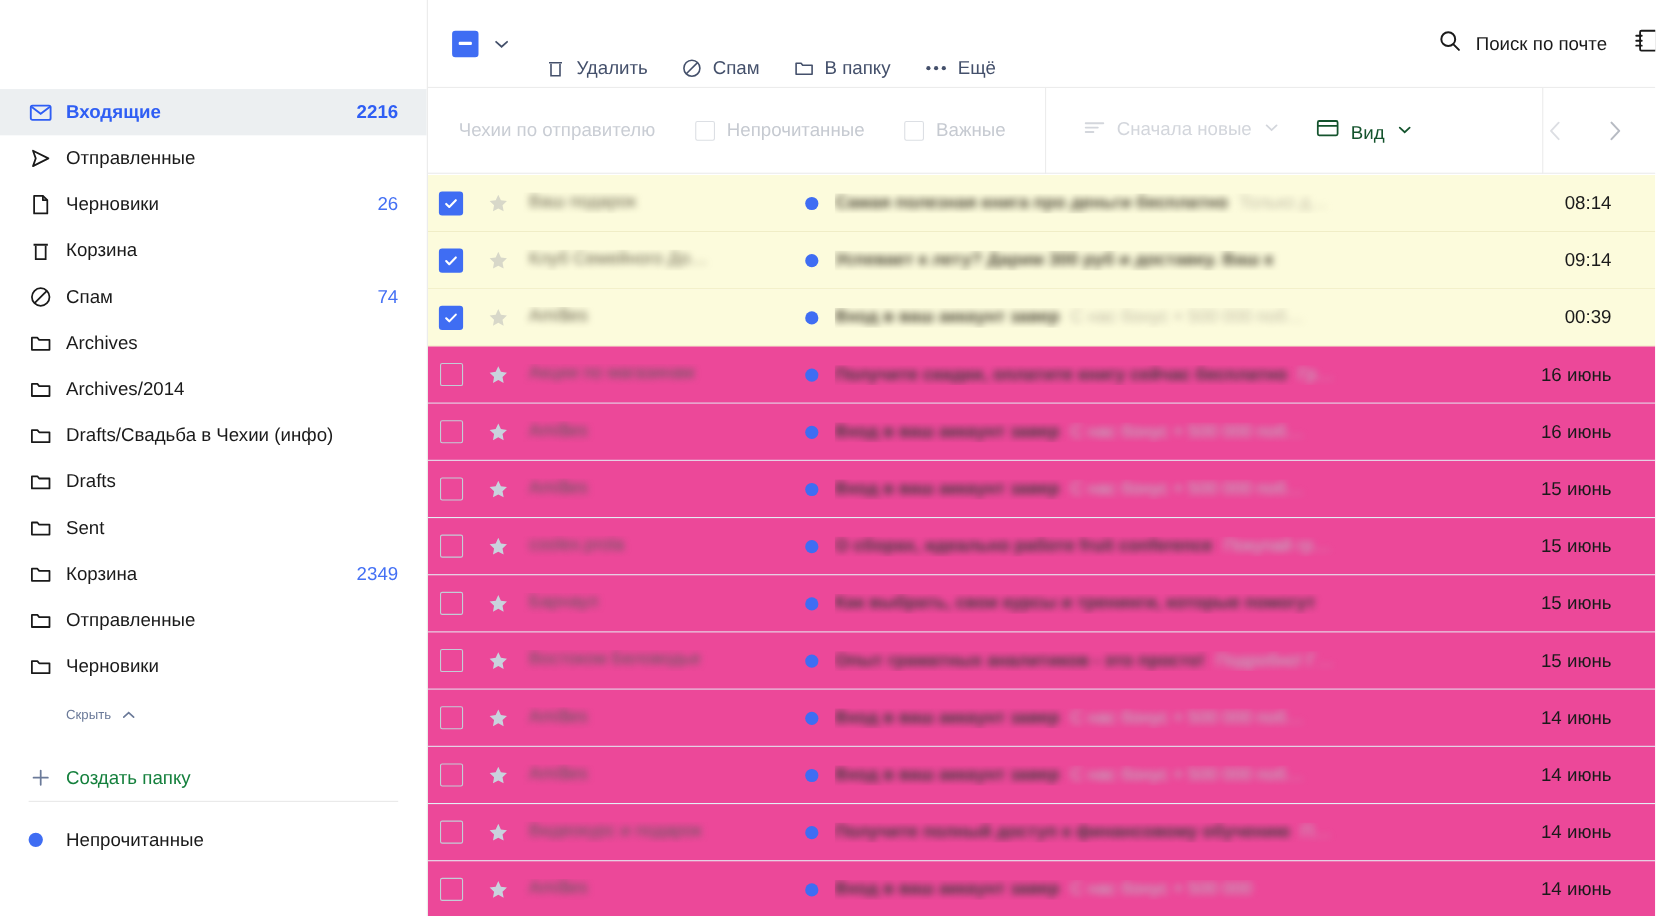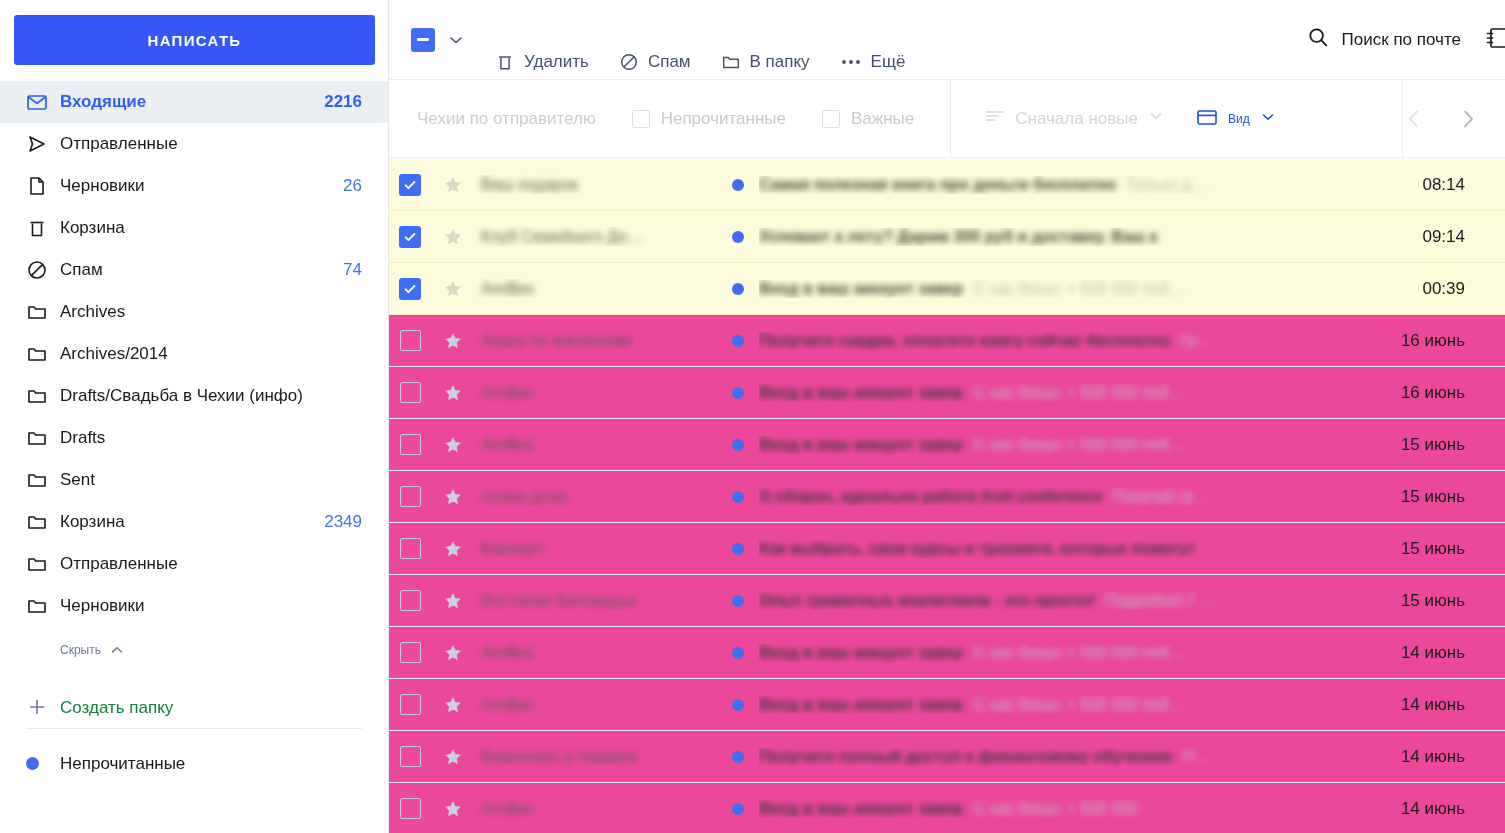--- a/index.html
+++ b/index.html
@@ -114,22 +114,22 @@
     border-bottom: 1px solid #ececec;
     background: #fff; padding-left: 28px;
   }
   .fb-sender { color: #c9cdd4; font-size: 17px; cursor: text; }
   .fb-chk { display: flex; align-items: center; gap: 11px; margin-left: 36px; cursor: pointer; }
   .fb-chk .box {
     width: 18px; height: 18px; border: 1px solid #dcdfe4; border-radius: 2px; background: #fff;
   }
   .fb-chk .txt { color: #c6cad1; font-size: 17px; }
   .fb-sep { width: 1px; height: 78px; background: #ececec; margin-left: 36px; }
-  .fb-sort { display: flex; align-items: center; gap: 10px; margin-left: 34px; color: #d3d6dc; font-size: 17px; cursor: pointer; }
-  .fb-view { display: flex; align-items: center; gap: 10px; margin-left: 32px; color: #1d4ed8; font-size: 12px; cursor: pointer; }
+  .fb-sort { display: flex; gap: 10px; margin-left: 34px; color: #d3d6dc; font-size: 17px; cursor: pointer; }
+  .fb-view { display: flex; align-items: flex-end; gap: 10px; margin-left: 32px; color: #14532d; font-size: 17px; cursor: pointer; }
   .fb-spacer { flex: 1 1 auto; }
   .fb-nav { display: flex; align-items: center; gap: 32px; padding-right: 26px; }
   .fb-nav .arrow { color: #dcdee3; cursor: pointer; display: flex; }
 
   
   .maillist { position: absolute; top: 159px; left: 0; right: 0; bottom: 0; overflow: hidden; }
   .row {
     height: 52px; display: flex; align-items: center;
     border-bottom: 1px solid #e4eef5;
     cursor: pointer; position: relative;
@@ -172,21 +172,20 @@
   .row.sel .redact.pre { color: #c0bca6; }
   .subj-inner { display: flex; align-items: center; gap: 10px; overflow: hidden; }
 </style>
 </head>
 <body>
 
 <div class="app">
 
   <aside class="sidebar">
 
-    <button class="compose-btn">НАПИСАТЬ</button>
 
     <nav class="nav">
 
       <div class="nav-item active">
         <span class="ic">
           <svg width="22" height="22" viewBox="0 0 22 22" fill="none" stroke="currentColor" stroke-width="1.7">
             <rect x="2" y="5" width="18" height="13" rx="1.5"></rect>
               <path d="M2.6 6l8.4 6.4L19.4 6"></path>
           </svg>
         </span>

